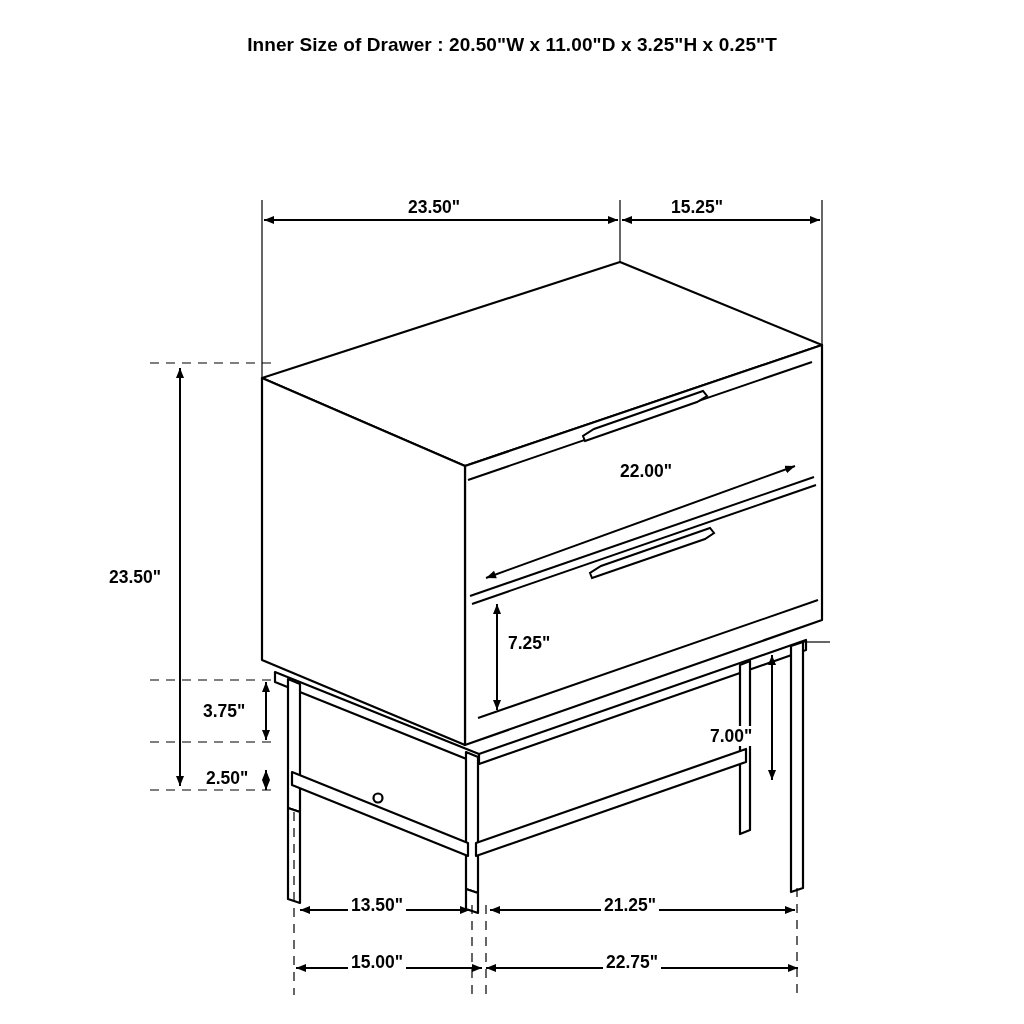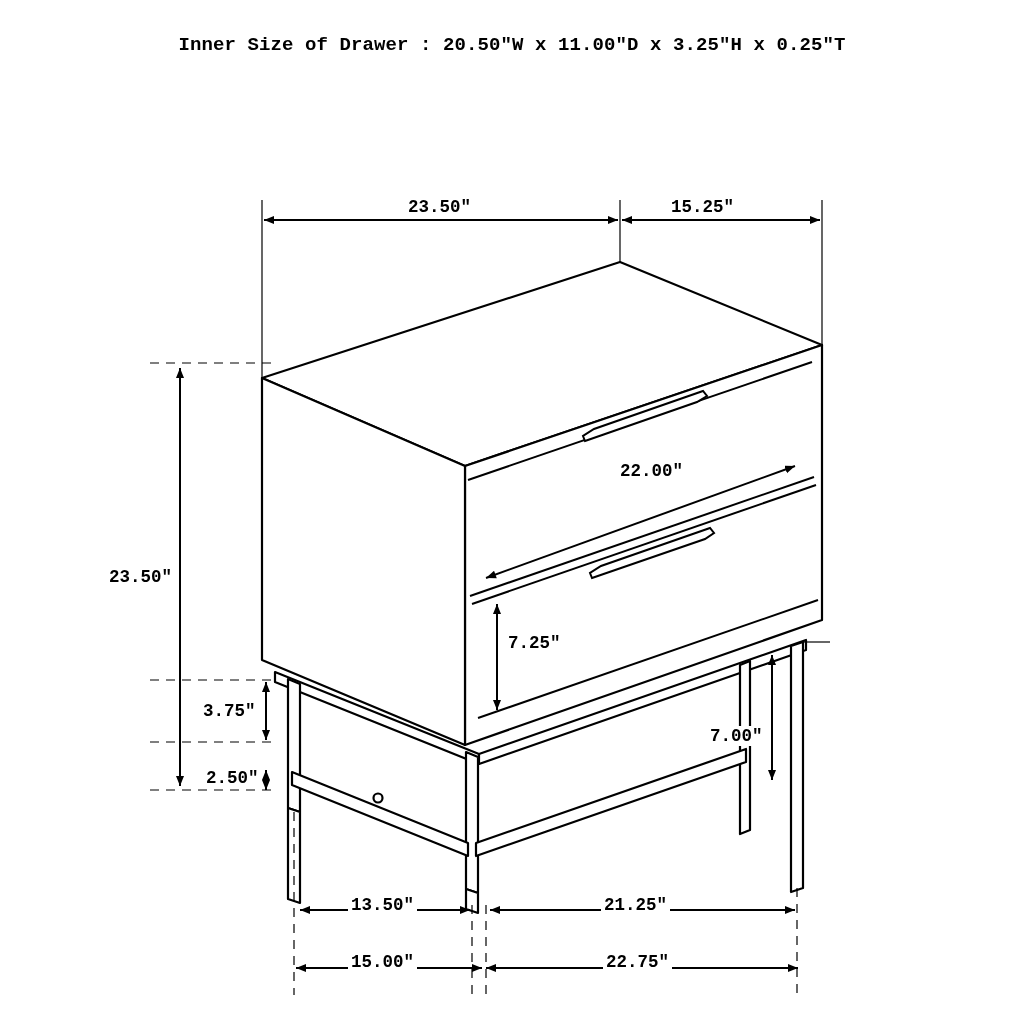--- a/index.html
+++ b/index.html
@@ -12,21 +12,20 @@
     height: 1024px;
     font-family: "Liberation Sans", sans-serif;
     color: #000000;
     position: relative;
     overflow: hidden;
   }
   #stage {
     position: relative;
     width: 1024px;
     height: 1024px;
-    font-family: Liberation Mono, monospace;
   }
   #title {
     position: absolute;
     top: 34px;
     left: 0;
     width: 1024px;
     text-align: center;
     font-size: 19px;
     font-weight: bold;
     letter-spacing: 0.1px;

